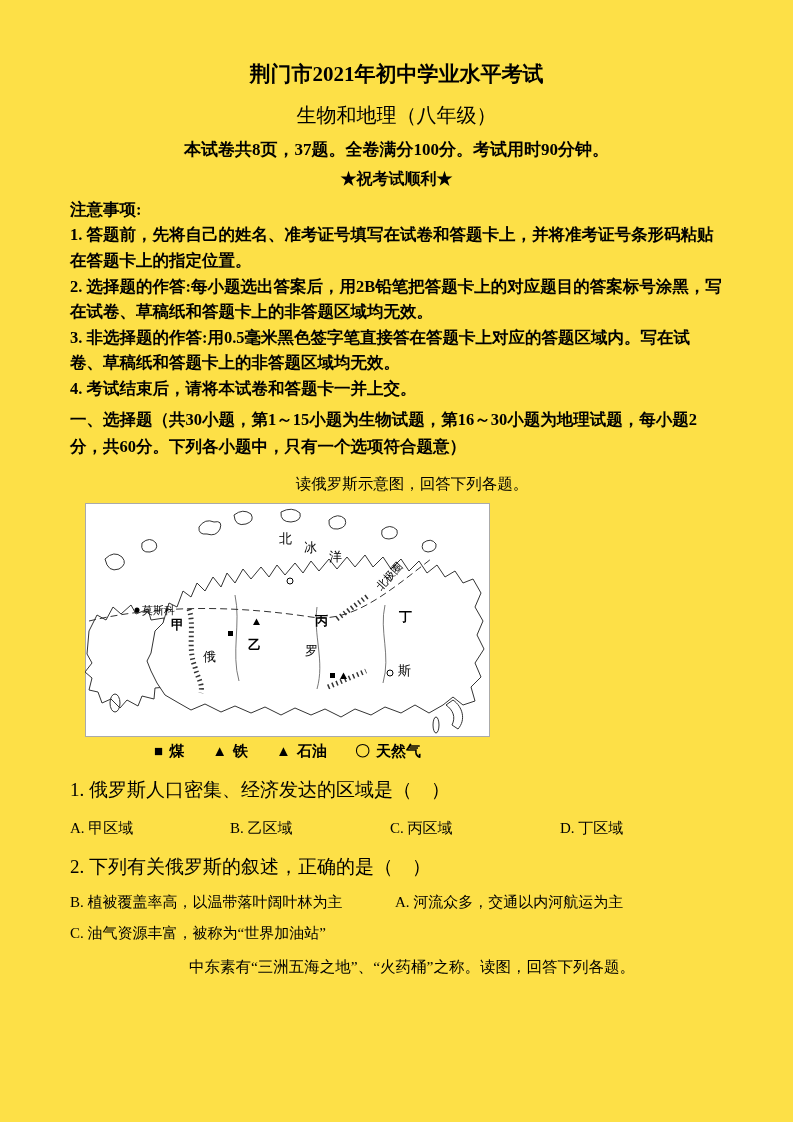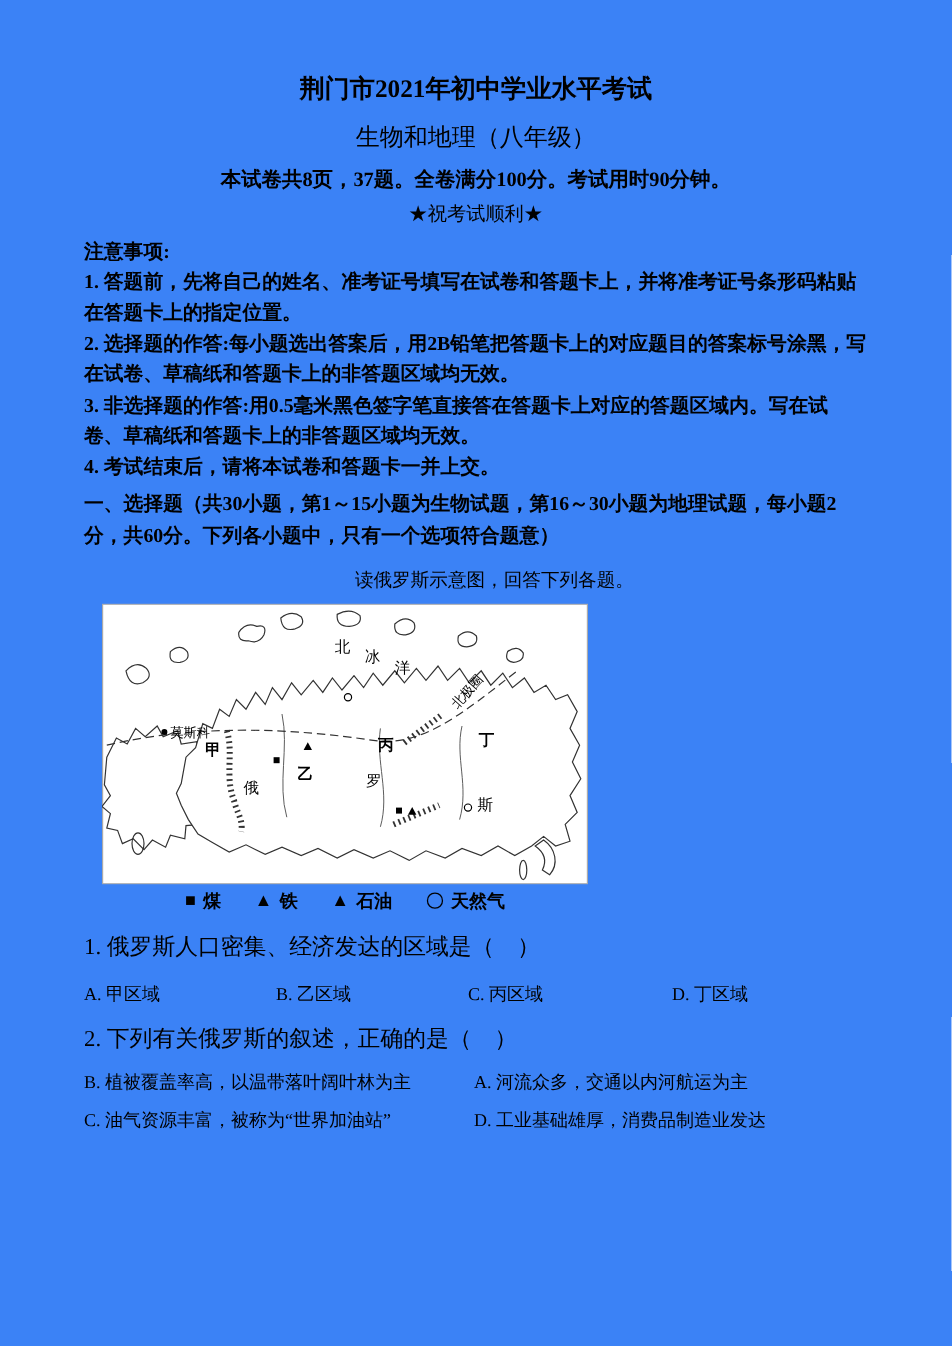--- a/index.html
+++ b/index.html
@@ -4,26 +4,26 @@
 <style>
   * { margin:0; padding:0; box-sizing:border-box; }
   html,body { background:#ffffff; }
   body {
     width:793px; height:1122px;
     font-family:"Liberation Serif","DejaVu Serif",serif;
     color:#000;
   }
   .page {
     position:relative; width:793px; height:1122px;
-    padding:60px 70px 0 70px; overflow:hidden; background:#3b82f6;
+    padding:60px 70px 0 70px; overflow:hidden; background:#fde047;
   }
   .title   { text-align:center; font-weight:bold; font-size:21px; line-height:1.4; margin-bottom:12px; }
   .subtitle{ text-align:center; font-weight:normal; font-size:20px; line-height:1.4; margin-bottom:8px; }
   .exam-info { text-align:center; font-weight:bold; font-size:17px; line-height:1.5; margin-bottom:4px; }
-  .wish    { text-align:center; font-weight:normal; font-size:16px; line-height:1.5; margin-bottom:6px; }
+  .wish    { text-align:center; font-weight:bold; font-size:16px; line-height:1.5; margin-bottom:6px; }
   .notice-title { font-weight:bold; font-size:16.5px; line-height:1.55; }
   .notice  { font-weight:bold; font-size:16.5px; line-height:1.55; }
   .section { font-weight:bold; font-size:16.5px; line-height:1.6; margin-top:6px; }
   .intro   { font-size:15.5px; line-height:1.5; text-indent:2em; margin-top:12px;text-align:center; }
   .map-wrap{ margin:8px 0 0 15px; width:405px; }
   .map-wrap svg { display:block; }
   svg text { font-family:"Liberation Serif","DejaVu Serif",serif; fill:#000; }
   .legend  { display:flex; justify-content:center; gap:28px; font-weight:bold; font-size:15px; margin-top:5px; width:405px; }
   .legend-item { display:inline-flex; align-items:center; gap:6px; }
   .question{ font-size:19px; line-height:1.5; margin-top:15px; }
@@ -134,17 +134,17 @@
     <span>B. 乙区域</span>
     <span>C. 丙区域</span>
     <span>D. 丁区域</span>
   </div>
 
   <div class="question">2. 下列有关俄罗斯的叙述，正确的是（　）</div>
   <div class="opts2">
     <span>B. 植被覆盖率高，以温带落叶阔叶林为主</span>
     <span>A. 河流众多，交通以内河航运为主</span>
     <span>C. 油气资源丰富，被称为“世界加油站”</span>
-    <span>D. 工业基础雄厚，消费品制造业发达</span>
   </div>
 
+  <div class="intro">中东素有“三洲五海之地”、“火药桶”之称。读图，回答下列各题。</div>
 
 </div>
 
 </body></html>

